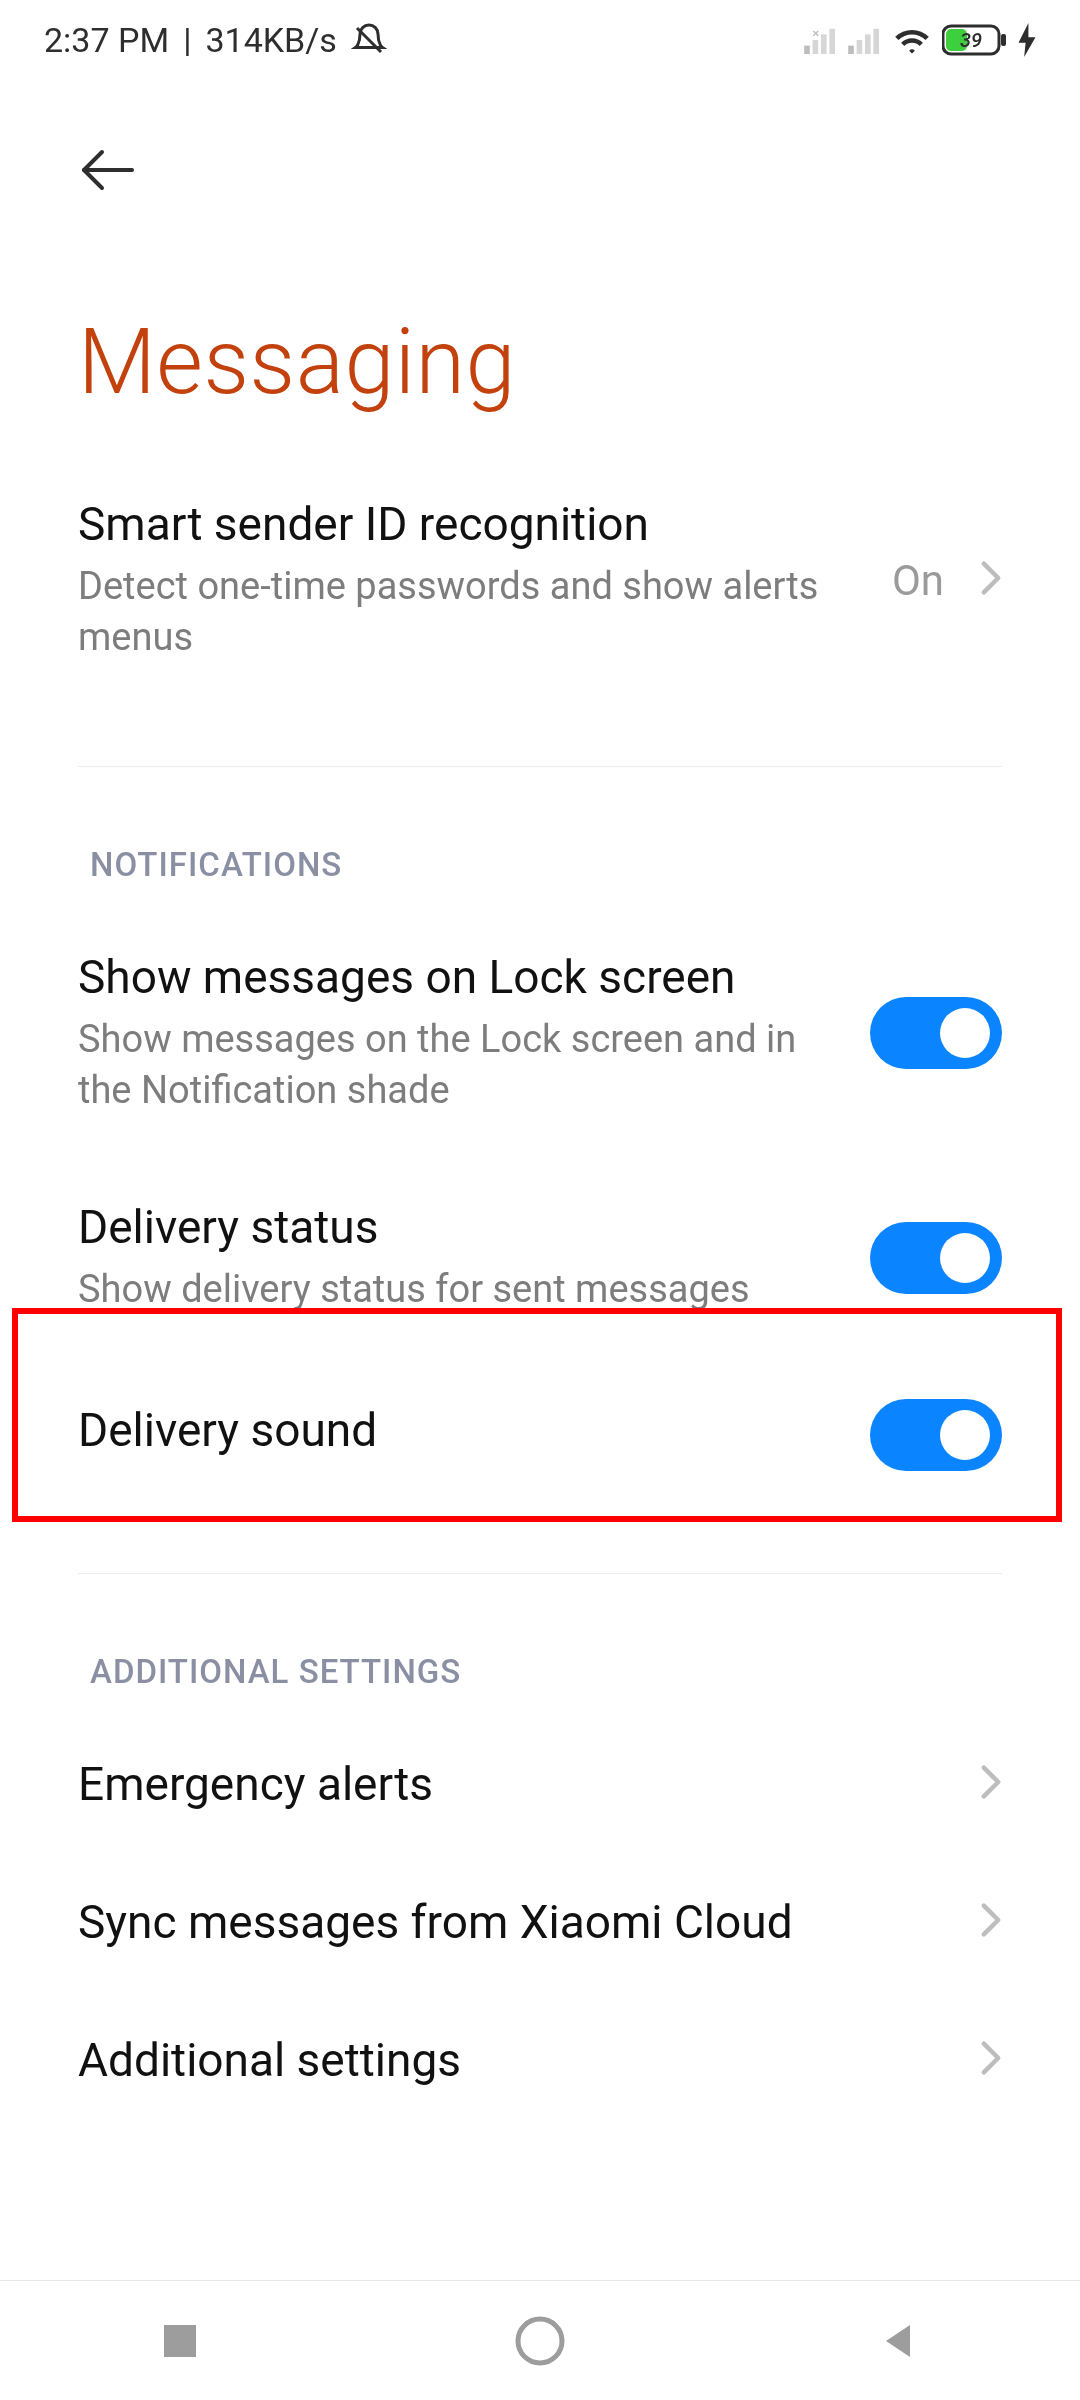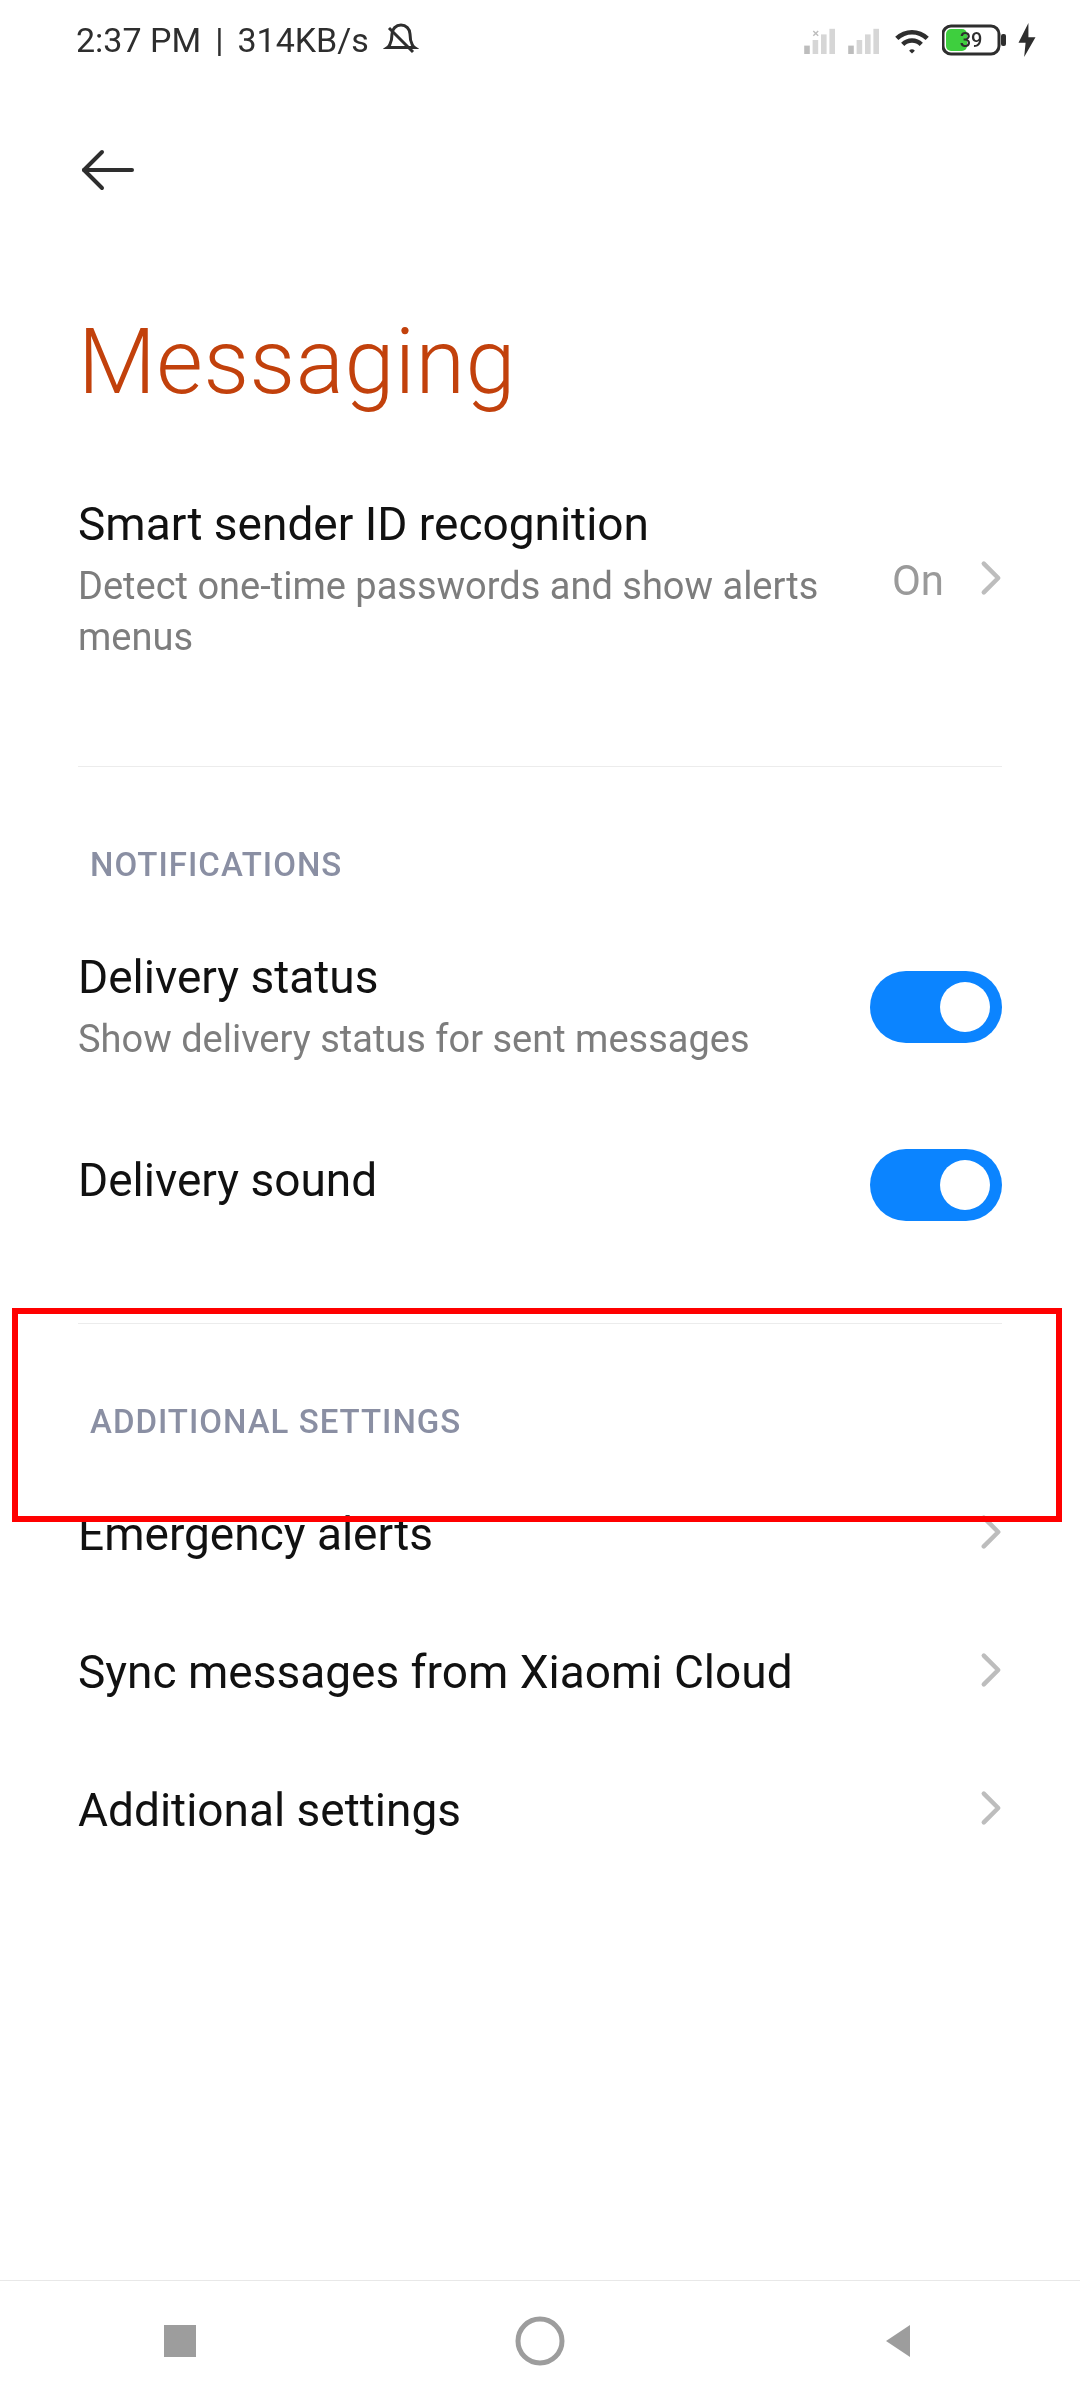--- a/index.html
+++ b/index.html
@@ -16,21 +16,20 @@
   
   .status-bar {
     height: 80px;
     display: flex;
     align-items: center;
     justify-content: space-between;
     padding: 0 44px 0 44px;
     font-size: 34px;
     font-weight: 400;
     color: #2e2e2e;
-    margin-left: 32px;
   }
   .status-left { display: flex; align-items: center; gap: 14px; }
   .status-right { display: flex; align-items: center; gap: 10px; }
   .status-bar svg { display: block; }
 
   
   .appbar {
     padding: 60px 78px 30px 78px;
   }
   .back-btn {
@@ -176,21 +175,21 @@
       <svg width="40" height="32" viewBox="0 0 24 20" fill="#2e2e2e">
         <path d="M12 18.5l-1.8-1.8a2.6 2.6 0 013.6 0L12 18.5zM5.2 11.7a9.6 9.6 0 0113.6 0l-2 2a6.8 6.8 0 00-9.6 0l-2-2zM1.5 8a15 15 0 0121 0l-2 2a12.2 12.2 0 00-17 0l-2-2z"></path>
       </svg>
     </span>
     <span style="position:relative; display:inline-flex; align-items:center;">
       <svg width="66" height="34" viewBox="0 0 66 34">
         <rect x="1" y="3" width="56" height="28" rx="8" ry="8" fill="none" stroke="#2e2e2e" stroke-width="3"></rect>
         <rect x="4" y="6" width="21" height="22" rx="5" fill="#3ecf3e"></rect>
         <rect x="59" y="11" width="5" height="12" rx="2" fill="#2e2e2e"></rect>
       </svg>
-      <span style="position:absolute; left:0; width:58px; text-align:center; font-size:20px; color:#2e2e2e; font-weight:500;">39</span>
+      <span style="position:absolute; left:0; width:58px; text-align:center; font-size:20px; color:#2e2e2e; font-weight:500;font-style:italic;">39</span>
     </span>
     <span>
       <svg width="18" height="34" viewBox="0 0 12 24" fill="#2e2e2e">
         <path d="M7 0L0 14h5l-1 10 8-14H7l0-10z"></path>
       </svg>
     </span>
   </div>
 </div>
 
 <div class="appbar">
@@ -216,20 +215,29 @@
       <svg width="22" height="36" viewBox="0 0 12 20" fill="none" stroke="#bdbdbd" stroke-width="2.5" stroke-linecap="round" stroke-linejoin="round">
           <polyline points="2,2 10,10 2,18"></polyline>
         </svg>
     </span>
   </div>
 
   <div class="section-divider"></div>
 
   <div class="section-header">NOTIFICATIONS</div>
 
+  <div class="row">
+    <div class="text">
+      <div class="title">Show messages on Lock screen</div>
+      <div class="subtitle">Show messages on the Lock screen and in the Notification shade</div>
+    </div>
+    <div class="toggle on">
+        <div class="knob"></div>
+      </div>
+  </div>
 
   <div class="row">
     <div class="text">
       <div class="title">Delivery status</div>
       <div class="subtitle">Show delivery status for sent messages</div>
     </div>
     <div class="toggle on">
         <div class="knob"></div>
       </div>
   </div>

